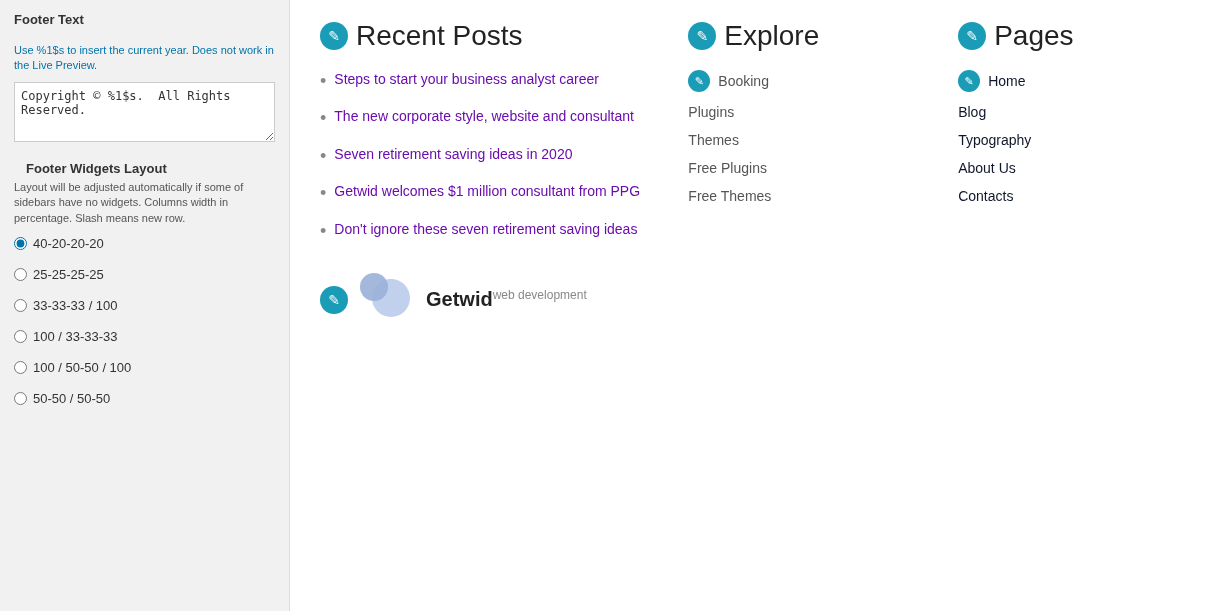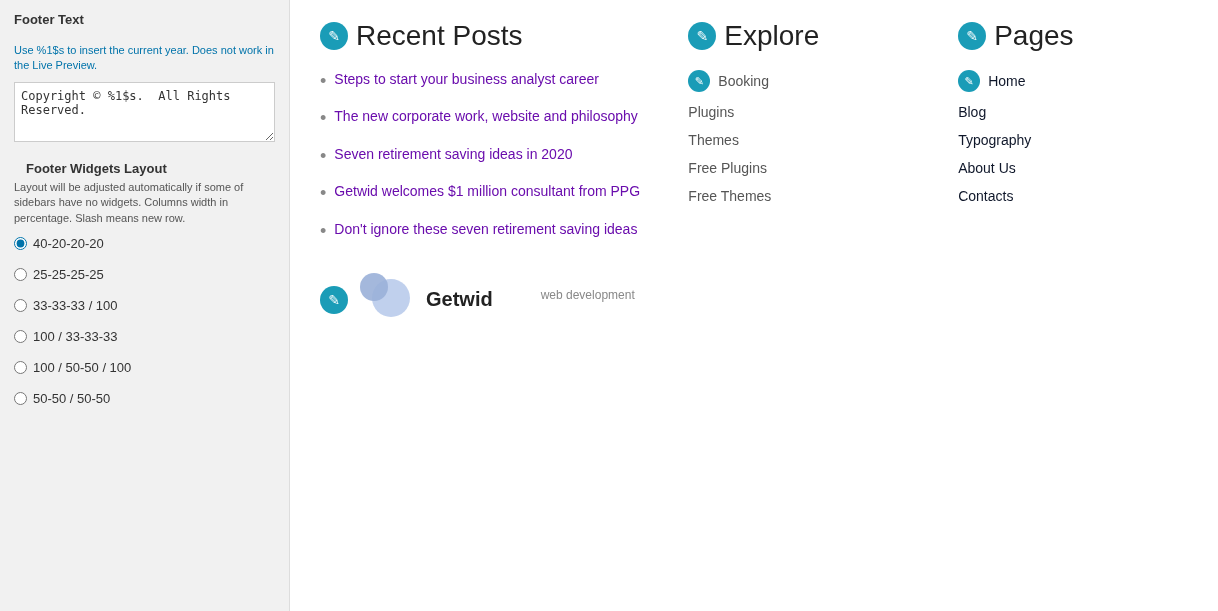--- a/index.html
+++ b/index.html
@@ -209,21 +209,20 @@
     }
     .getwid-text-block { display: flex; }
     .getwid-name {
       font-size: 20px;
       font-weight: bold;
       color: #222;
     }
     .getwid-sub {
       font-size: 12px;
       color: #888;
-      margin-left: 48px;
     }
   </style>
 </head>
 <body>
 
 <div class="left-panel">
   <div class="section-title">Footer Text</div>
   <div class="hint-text">Use %1$s to insert the current year. Does not work in the Live Preview.</div>
   <textarea class="footer-textarea" style="">Copyright © %1$s.  All Rights Reserved.</textarea>
 
@@ -268,21 +267,21 @@
         <div class="widget-header-icon">✎</div>
         <span class="widget-header-title">Recent Posts</span>
       </div>
       <ul class="recent-posts-list">
         <li>
           <span class="bullet">•</span>
           <a class="post-link">Steps to start your business analyst career</a>
         </li>
         <li>
           <span class="bullet">•</span>
-          <a class="post-link">The new corporate work, website and philosophy</a>
+          <a class="post-link">The new corporate style, website and consultant</a>
         </li>
         <li>
           <span class="bullet">•</span>
           <a class="post-link">Seven retirement saving ideas in 2020</a>
         </li>
         <li>
           <span class="bullet">•</span>
           <a class="post-link">Getwid welcomes $1 million consultant from PPG</a>
         </li>
         <li>

